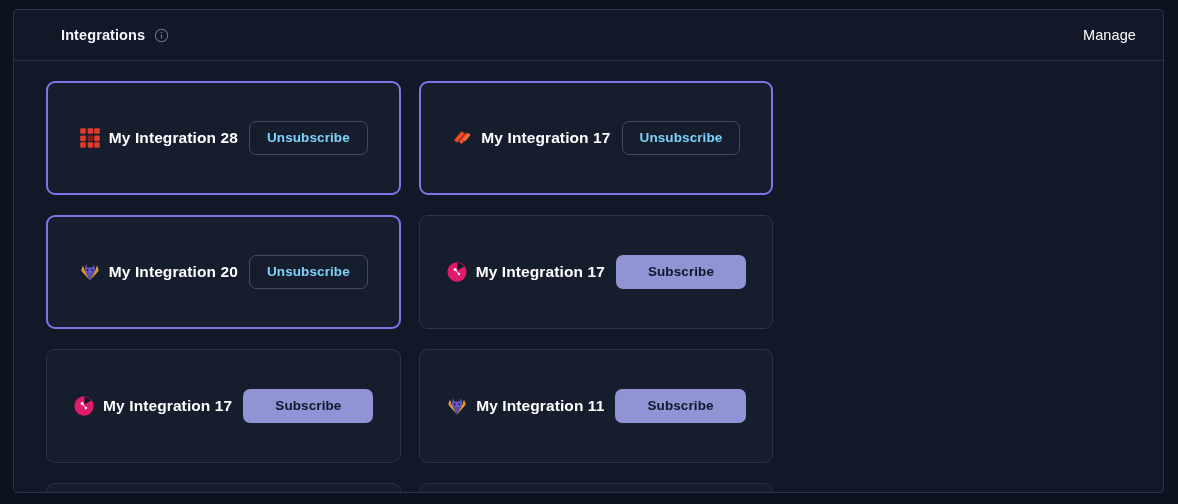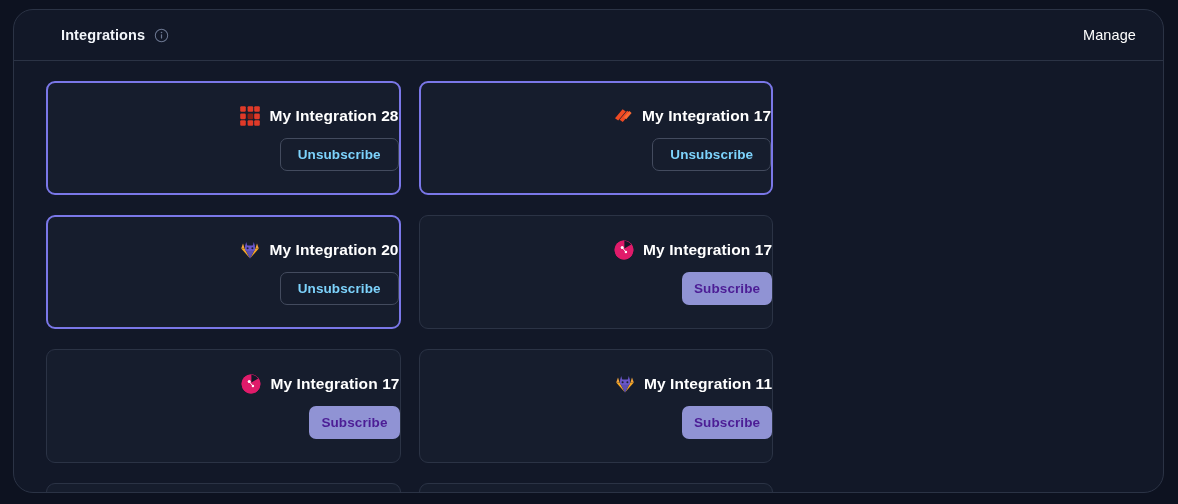--- a/index.html
+++ b/index.html
@@ -13,21 +13,21 @@
   }
 
   
   .panel {
     position: absolute;
     left: 13px;
     top: 9px;
     width: 1151px;
     height: 484px;
     border: 1px solid #2b3345;
-    border-radius: 20px;
+    border-radius: 4px;
     background: #121828;
     overflow: hidden;
   }
 
   .panel-header {
     position: relative;
     height: 51px;
     border-bottom: 1px solid #2b3345;
     display: flex;
     align-items: center;
@@ -86,22 +86,22 @@
     display: flex;
   }
 
   .card {
     position: relative;
     flex: 1;
     border-radius: 9px;
     background: #161d2d;
     border: 1px solid #2b3345;
     display: flex;
-    flex-direction: column;
-    align-items: flex-end;
+    flex-direction: row;
+    align-items: center;
     justify-content: center;
     gap: 11px;
   }
 
   .card.focused {
     border: 2px solid #7a77e8;
     background: #161d2d;
   }
 
   .card-head {
@@ -138,23 +138,23 @@
   }
 
   .btn-unsub {
     padding: 9px 17px;
     background: transparent;
     color: #7dd3fc;
     border: 1px solid #434b5e;
   }
 
   .btn-sub {
-    padding: 10px 12px;
+    padding: 10px 32px;
     background: #9093d4;
-    color: #4c1d95;
+    color: #0f172a;
     border: none;
   }
 </style>
 </head>
 <body>
 
 <div class="panel">
 
   <div class="panel-header">
     <span class="panel-title">Integrations</span>

